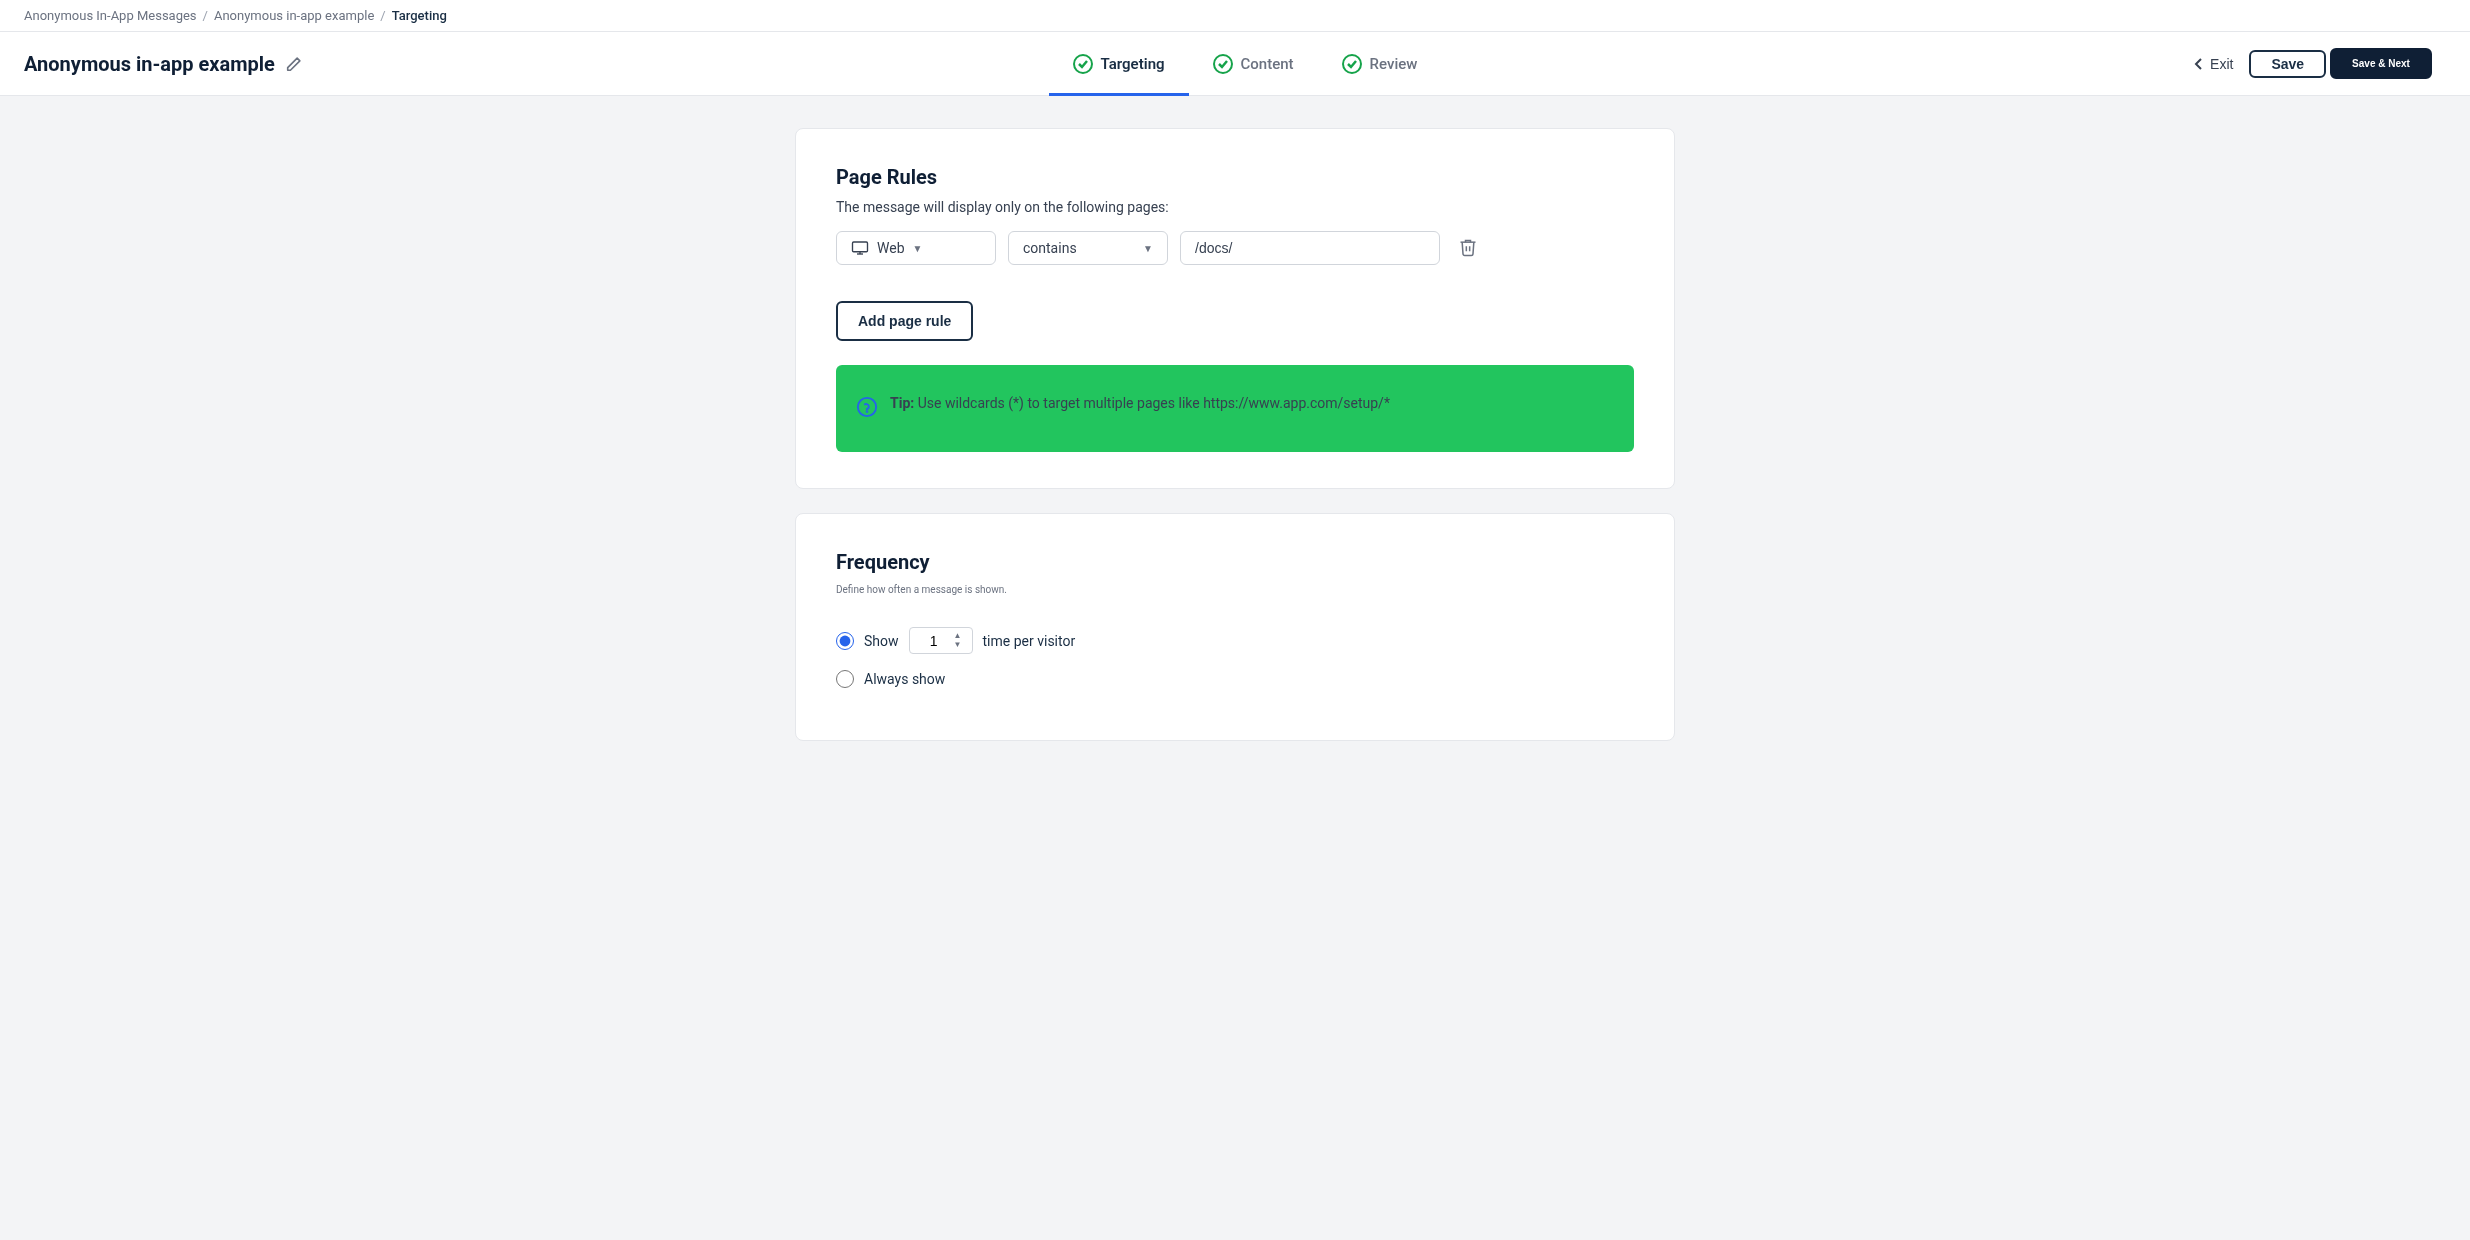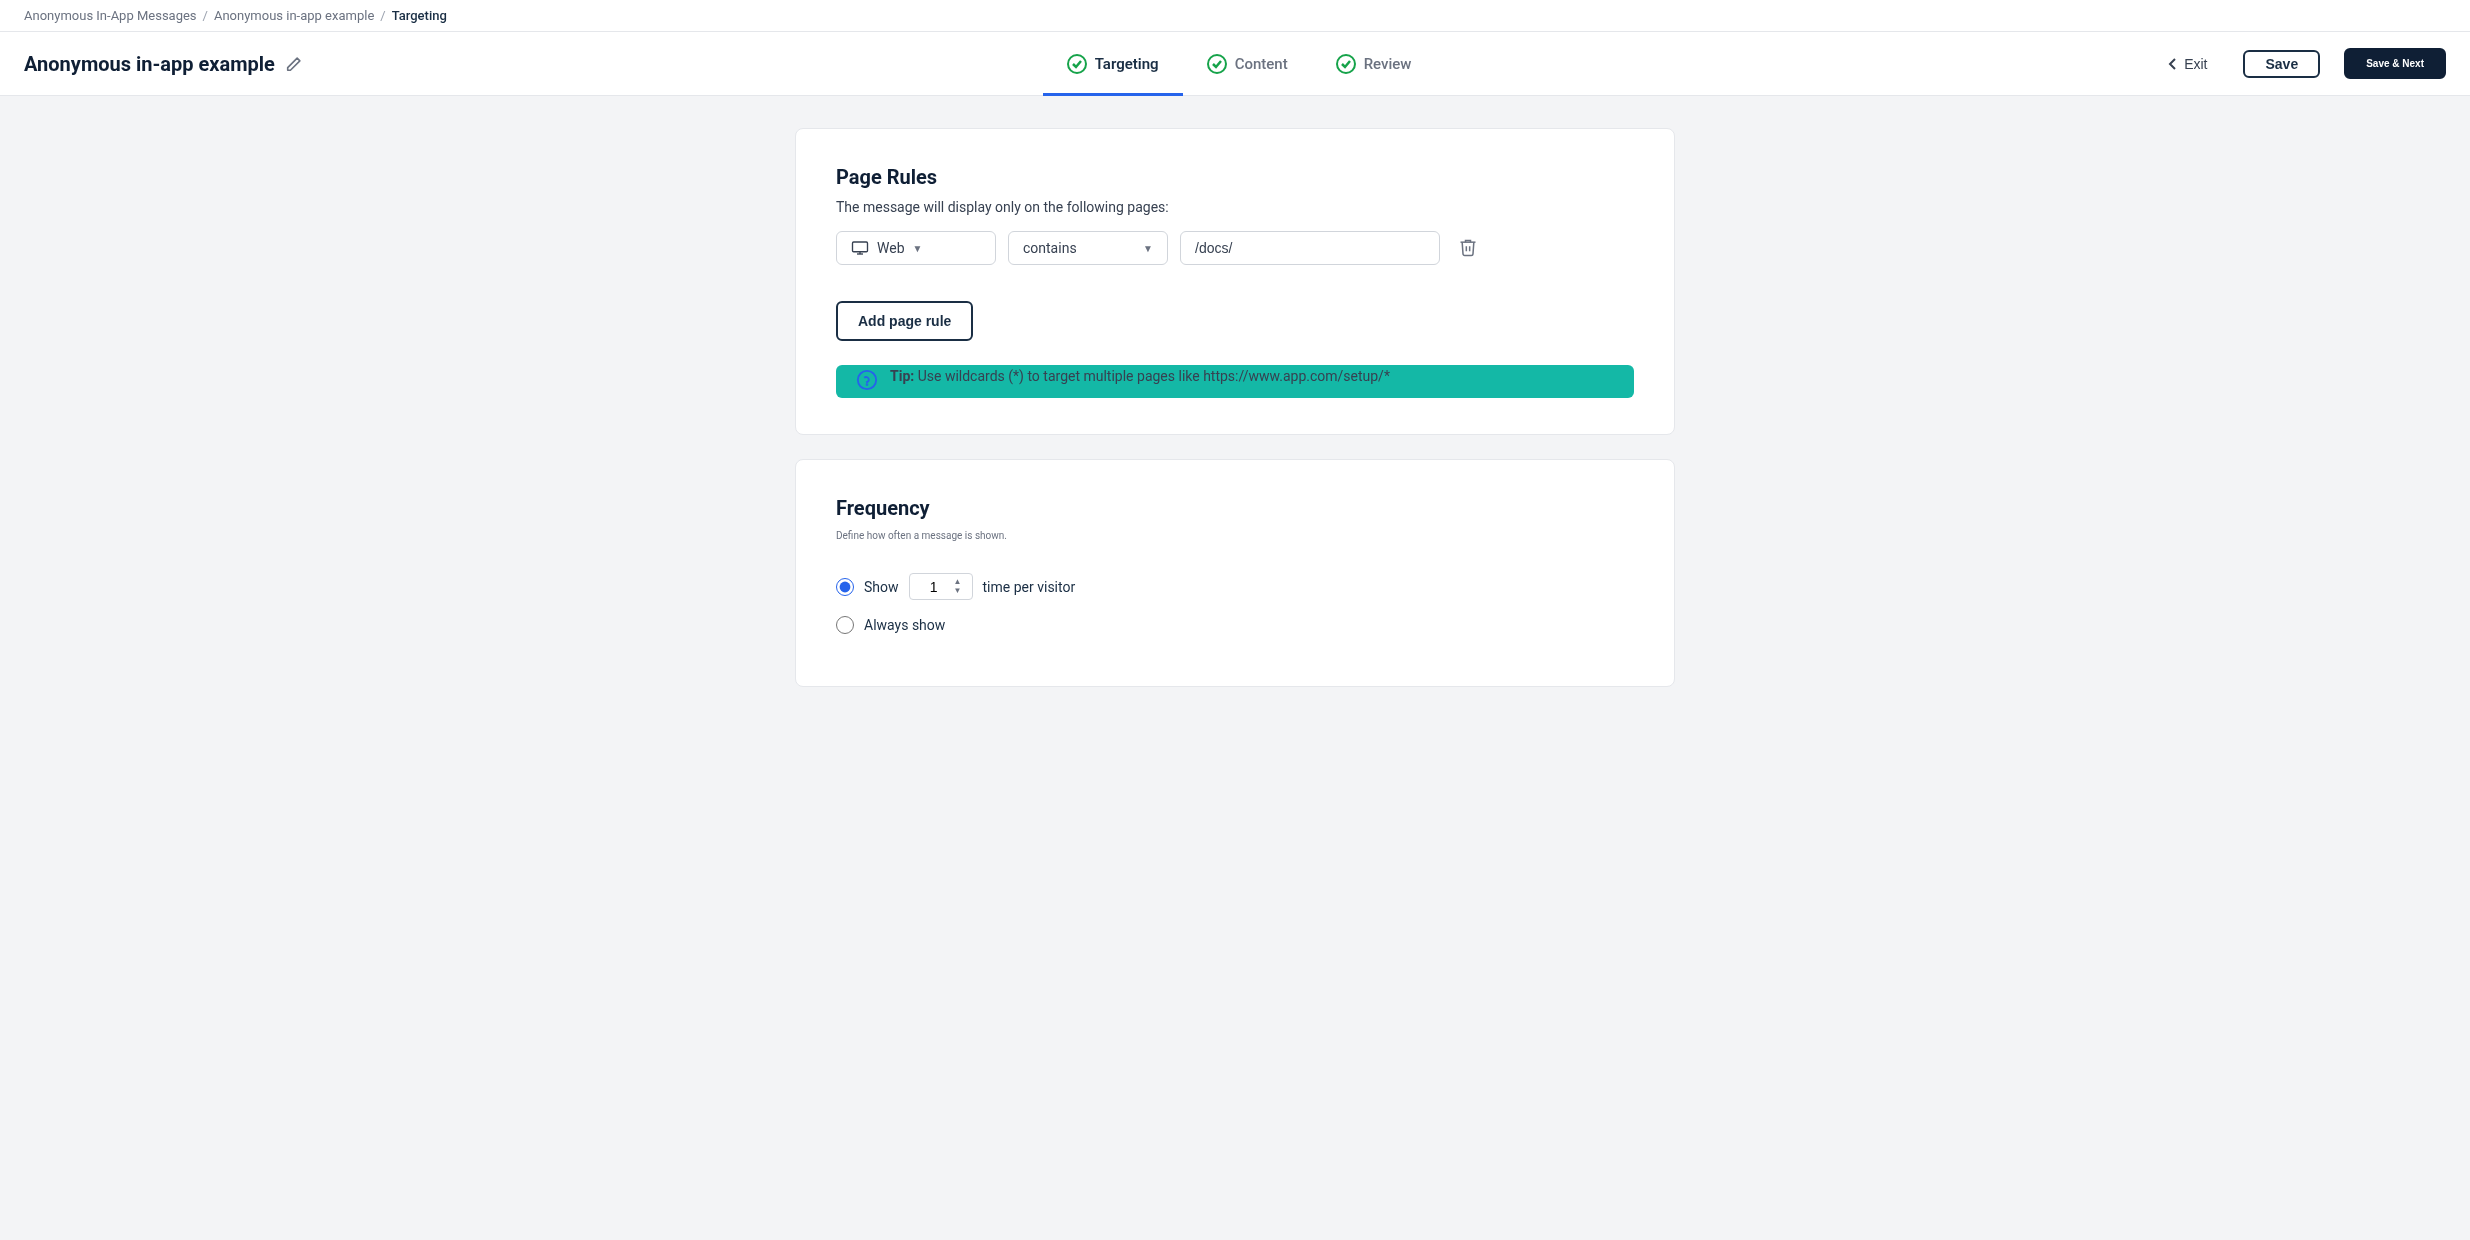--- a/index.html
+++ b/index.html
@@ -93,24 +93,24 @@
       align-items: center;
       justify-content: center;
       color: #16a34a;
       font-size: 11px;
     }
 
     
     .header-actions {
       display: flex;
       align-items: center;
-      gap: 24px;
+      gap: 4px;
       flex: 0 0 auto;
       min-width: 280px;
-      justify-content: flex-end;
+      justify-content: center;
     }
     .exit-btn {
       display: flex;
       align-items: center;
       gap: 4px;
       color: #374151;
       background: none;
       border: none;
       cursor: pointer;
       font-size: 14px;
@@ -239,23 +239,23 @@
       font-size: 14px;
       font-weight: 700;
       padding: 10px 20px;
       border-radius: 6px;
       cursor: pointer;
       margin-bottom: 24px;
     }
 
     
     .tip-box {
-      background: #14b8a6;
-      border-radius: 6px;
-      padding: 3px 20px;
+      background: #22c55e;
+      border-radius: 6px;
+      padding: 30px 20px;
       display: flex;
       align-items: flex-start;
       gap: 12px;
       font-size: 14px;
       color: #374151;
     }
     .tip-icon {
       color: #2563eb;
       font-size: 18px;
       flex-shrink: 0;

